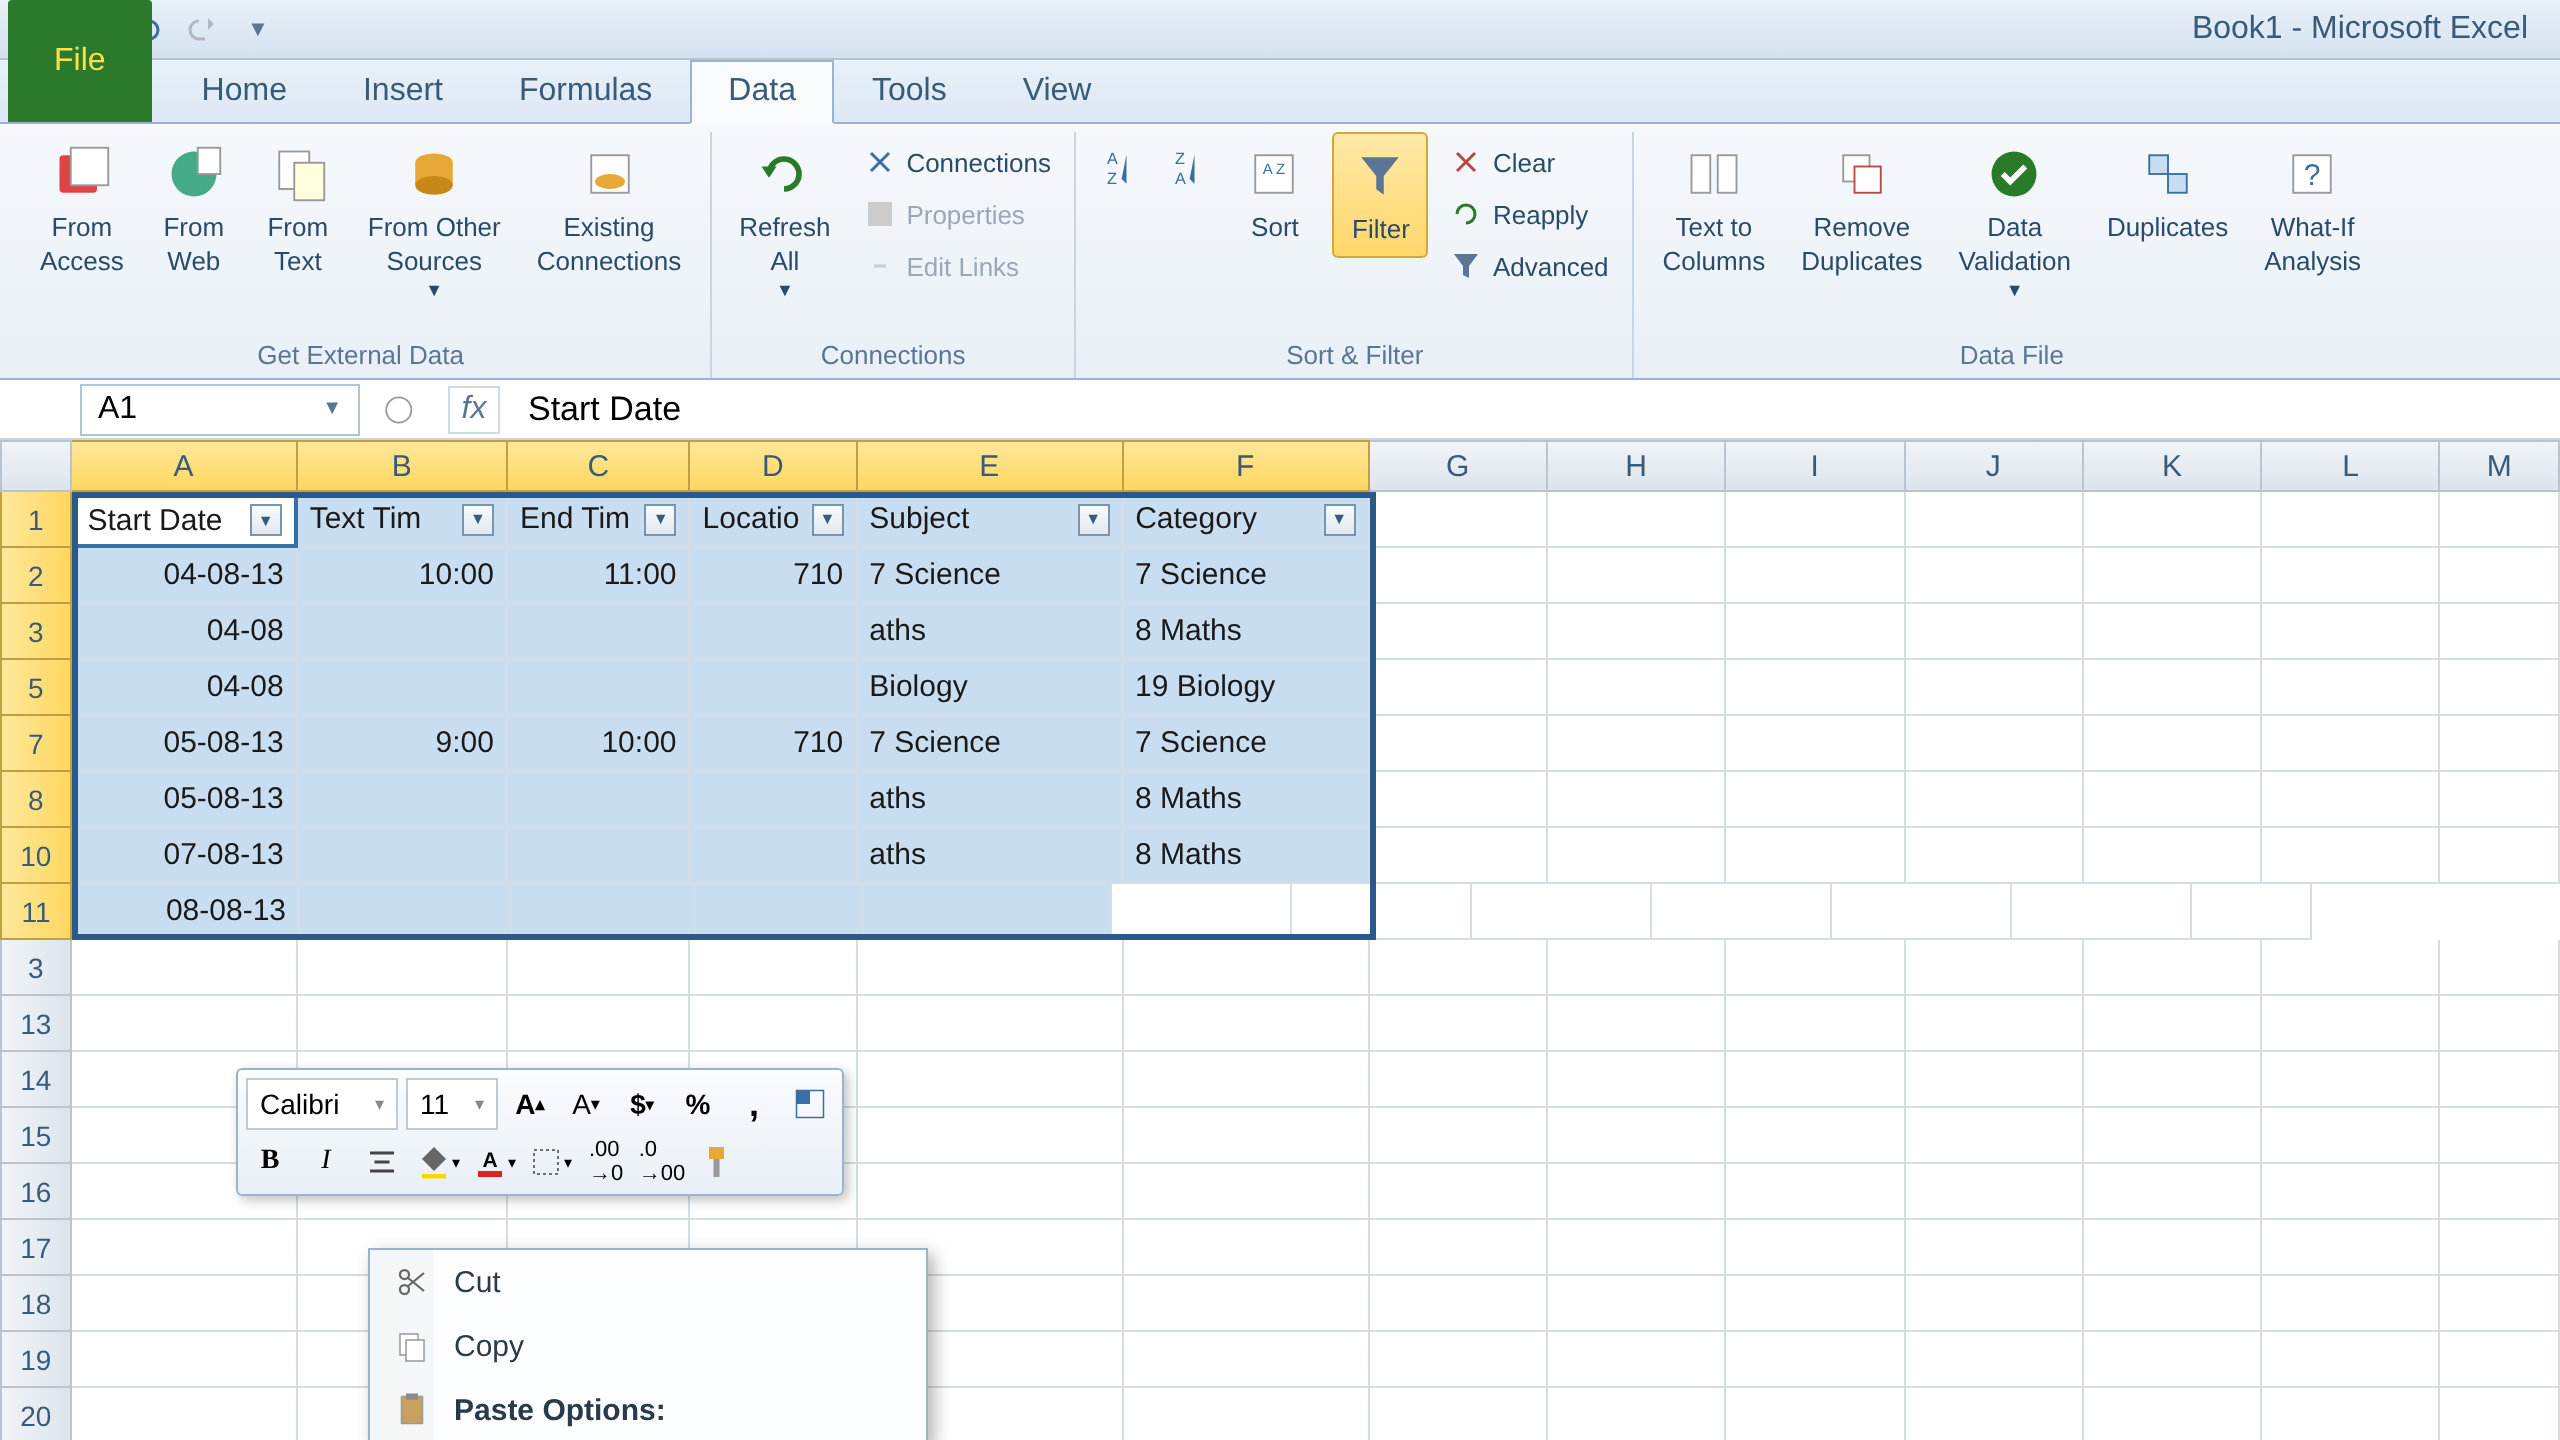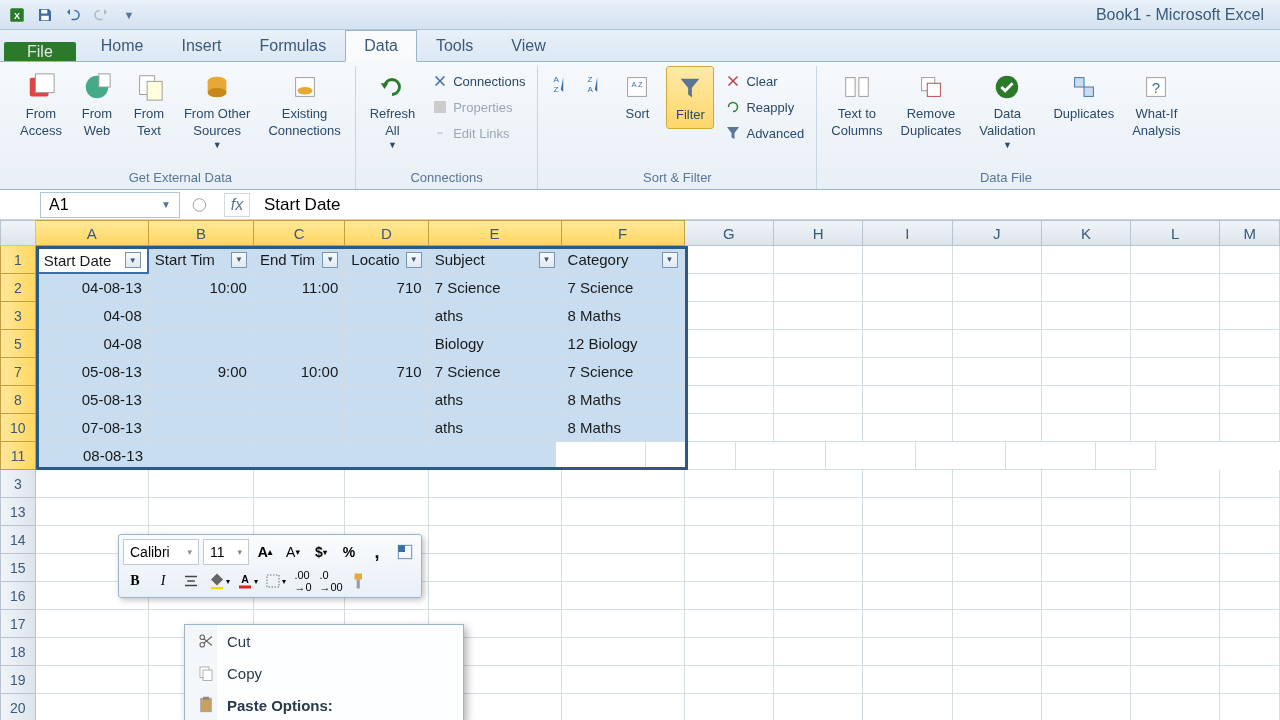--- a/index.html
+++ b/index.html
@@ -7,21 +7,21 @@
 
 
 .titlebar { height: 30px; background: linear-gradient(#e8f0f8, #d4e2f0); display: flex; align-items: center; padding: 0 6px; border-bottom: 1px solid #b0c4d8; }
 .qat { display: flex; align-items: center; gap: 6px; }
 .qat-icon { width: 22px; height: 22px; display: flex; align-items: center; justify-content: center; }
 .title-text { margin-left: auto; font-size: 16px; color: #3a5a7a; padding-right: 10px; }
 
 
 .ribbon-tabs { height: 32px; background: linear-gradient(#e8f0f8, #dce8f4); display: flex; align-items: flex-end; padding-left: 4px; border-bottom: 1px solid #9bb4cc; }
 .tab { padding: 6px 18px; font-size: 16px; color: #3a5a7a; cursor: pointer; border: 1px solid transparent; border-bottom: none; }
-.tab.file { background: #2b7a2b; color: #e5e5e5; border-radius: 2px 2px 0 0; margin-right: 6px; padding: 0 22px; }
+.tab.file { background: #2b7a2b; color: #fde047; border-radius: 2px 2px 0 0; margin-right: 6px; padding: 21px 22px; }
 .tab.active { background: #f8fafc; border-color: #9bb4cc; border-bottom: 1px solid #f8fafc; margin-bottom: -1px; color: #3a5a7a; }
 
 
 .ribbon { height: 128px; background: linear-gradient(#f6f9fc, #e8eff6); border-bottom: 1px solid #9bb4cc; display: flex; padding: 4px 6px 0 6px; }
 .ribbon-group { display: flex; flex-direction: column; padding: 0 8px; border-right: 1px solid #c8d6e4; }
 .group-items { display: flex; flex: 1; gap: 6px; align-items: flex-start; }
 .group-label { text-align: center; font-size: 13px; color: #5a7694; padding: 2px 0 4px 0; }
 .big-btn { display: flex; flex-direction: column; align-items: center; padding: 4px 6px; font-size: 13px; color: #2a4a6a; text-align: center; cursor: pointer; line-height: 1.3; }
 .big-btn .icon-box { width: 34px; height: 34px; margin-bottom: 2px; display: flex; align-items: center; justify-content: center; }
 .big-btn.filter-active { background: linear-gradient(#ffe9a8, #ffd76a); border: 1px solid #d4a838; border-radius: 3px; }
@@ -355,21 +355,21 @@
       <div class="col-head " style="width:60px">M</div>
     </div>
   <div class="rows" id="grid-rows">
       <div class="grid-row">
         <div class="row-head sel">1</div>
         <div class="cell sel hdr first" style="width:114px">
           <span>Start Date</span>
           <span class="dd">▼</span>
         </div>
         <div class="cell sel hdr" style="width:106px">
-          <span>Start Tim</span>
+          <span>Text Tim</span>
           <span class="dd">▼</span>
         </div>
         <div class="cell sel hdr" style="width:92px">
           <span>End Tim</span>
           <span class="dd">▼</span>
         </div>
         <div class="cell sel hdr" style="width:84px">
           <span>Locatio</span>
           <span class="dd">▼</span>
         </div>
@@ -421,21 +421,21 @@
         <div class="cell" style="width:90px"></div>
         <div class="cell" style="width:60px"></div>
       </div>
       <div class="grid-row">
         <div class="row-head sel">5</div>
         <div class="cell sel right" style="width:114px">04-08</div>
         <div class="cell sel right" style="width:106px"></div>
         <div class="cell sel right" style="width:92px"></div>
         <div class="cell sel right" style="width:84px"></div>
         <div class="cell sel" style="width:134px">Biology</div>
-        <div class="cell sel" style="width:124px">12 Biology</div>
+        <div class="cell sel" style="width:124px">19 Biology</div>
         <div class="cell" style="width:90px"></div>
         <div class="cell" style="width:90px"></div>
         <div class="cell" style="width:90px"></div>
         <div class="cell" style="width:90px"></div>
         <div class="cell" style="width:90px"></div>
         <div class="cell" style="width:90px"></div>
         <div class="cell" style="width:60px"></div>
       </div>
       <div class="grid-row">
         <div class="row-head sel">7</div>

